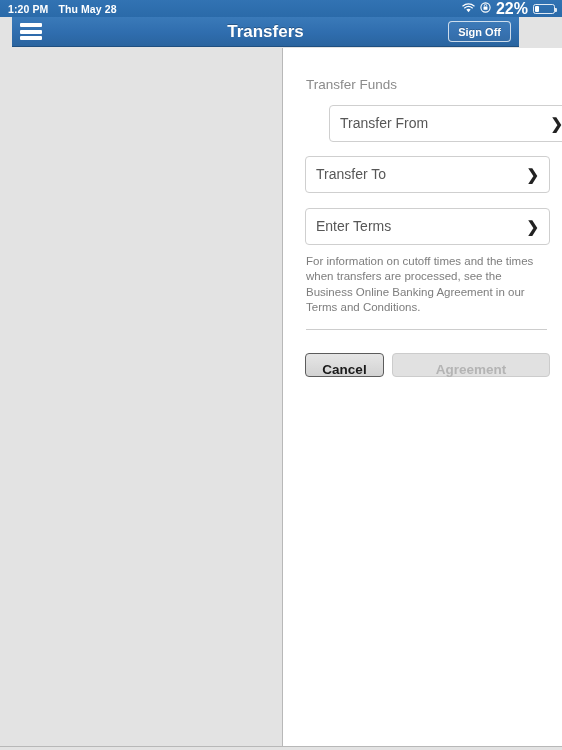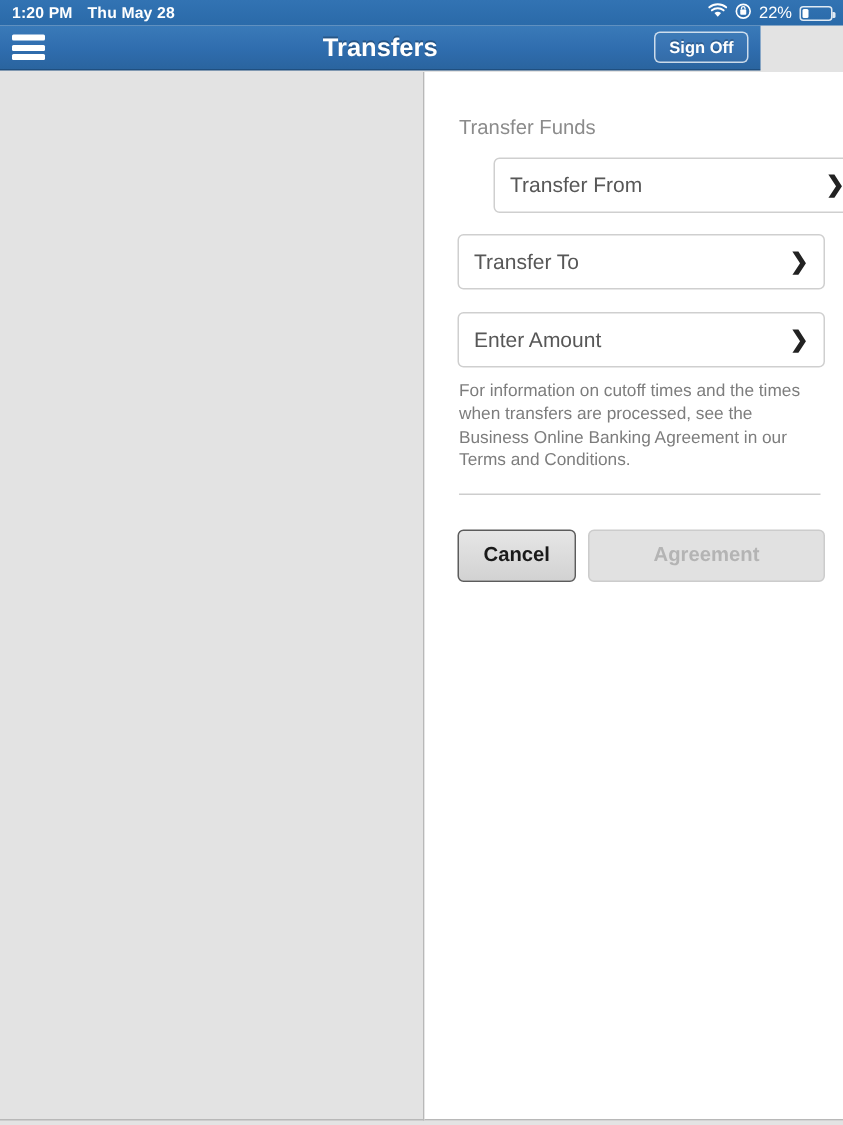--- a/index.html
+++ b/index.html
@@ -39,21 +39,21 @@
     padding: 0 7px 0 8px;
   }
   .sb-time { margin-right: 10px; letter-spacing: 0.1px; }
   .sb-date { letter-spacing: 0.1px; }
   .sb-right {
     margin-left: auto;
     display: flex;
     align-items: center;
     gap: 5px;
   }
-  .sb-pct { font-size: 11px; font-weight: normal; }
+  .sb-pct { font-size: 16px; font-weight: bold; }
   .wifi-icon { display:block; }
   .lock-icon { display:block; }
   .batt {
     position: relative;
     width: 22px;
     height: 10px;
     border: 1px solid rgba(255,255,255,0.85);
     border-radius: 2.5px;
     box-sizing: border-box;
   }
@@ -72,21 +72,21 @@
     left: 1px; top: 1px;
     height: 6px;
     width: 4px;
     background: #ffffff;
     border-radius: 1px;
   }
 
   
   .navbar {
     position: absolute;
-    top: 17px; left: 0;
+    top: 17px; left: 12px;
     width: 507px;
     height: 30px;
     background: linear-gradient(to bottom, #3a7ab9 0%, #2f6dae 55%, #2a649f 100%);
     border-bottom: 1px solid #1f4f80;
     box-sizing: border-box;
   }
   .hamburger {
     position: absolute;
     left: 8px;
     top: 5px;
@@ -215,21 +215,21 @@
     top: 281px;
     width: 241px;
     height: 1px;
     background: #cdcdcd;
   }
 
   
   .btn {
     position: absolute;
     top: 305px;
-    height: 35px;
+    height: 24px;
     border-radius: 4px;
     box-sizing: border-box;
     font-size: 13.5px;
     font-weight: bold;
     text-align: center;
     line-height: 31px;
     cursor: pointer;
   }
   .btn-cancel {
     left: 22px;
@@ -299,21 +299,21 @@
         <span class="field-label">Transfer From</span>
         <span class="chev">❯</span>
       </div>
 
       <div class="field f2">
         <span class="field-label">Transfer To</span>
         <span class="chev">❯</span>
       </div>
 
       <div class="field f3">
-        <span class="field-label">Enter Amount</span>
+        <span class="field-label">Enter Terms</span>
         <span class="chev">❯</span>
       </div>
 
       <div class="disclaimer">For information on cutoff times and the times when transfers are processed, see the Business Online Banking Agreement in our Terms and Conditions.</div>
 
       <div class="divider"></div>
 
       <div class="btn btn-cancel">Cancel</div>
       <div class="btn btn-continue">Agreement</div>
 

